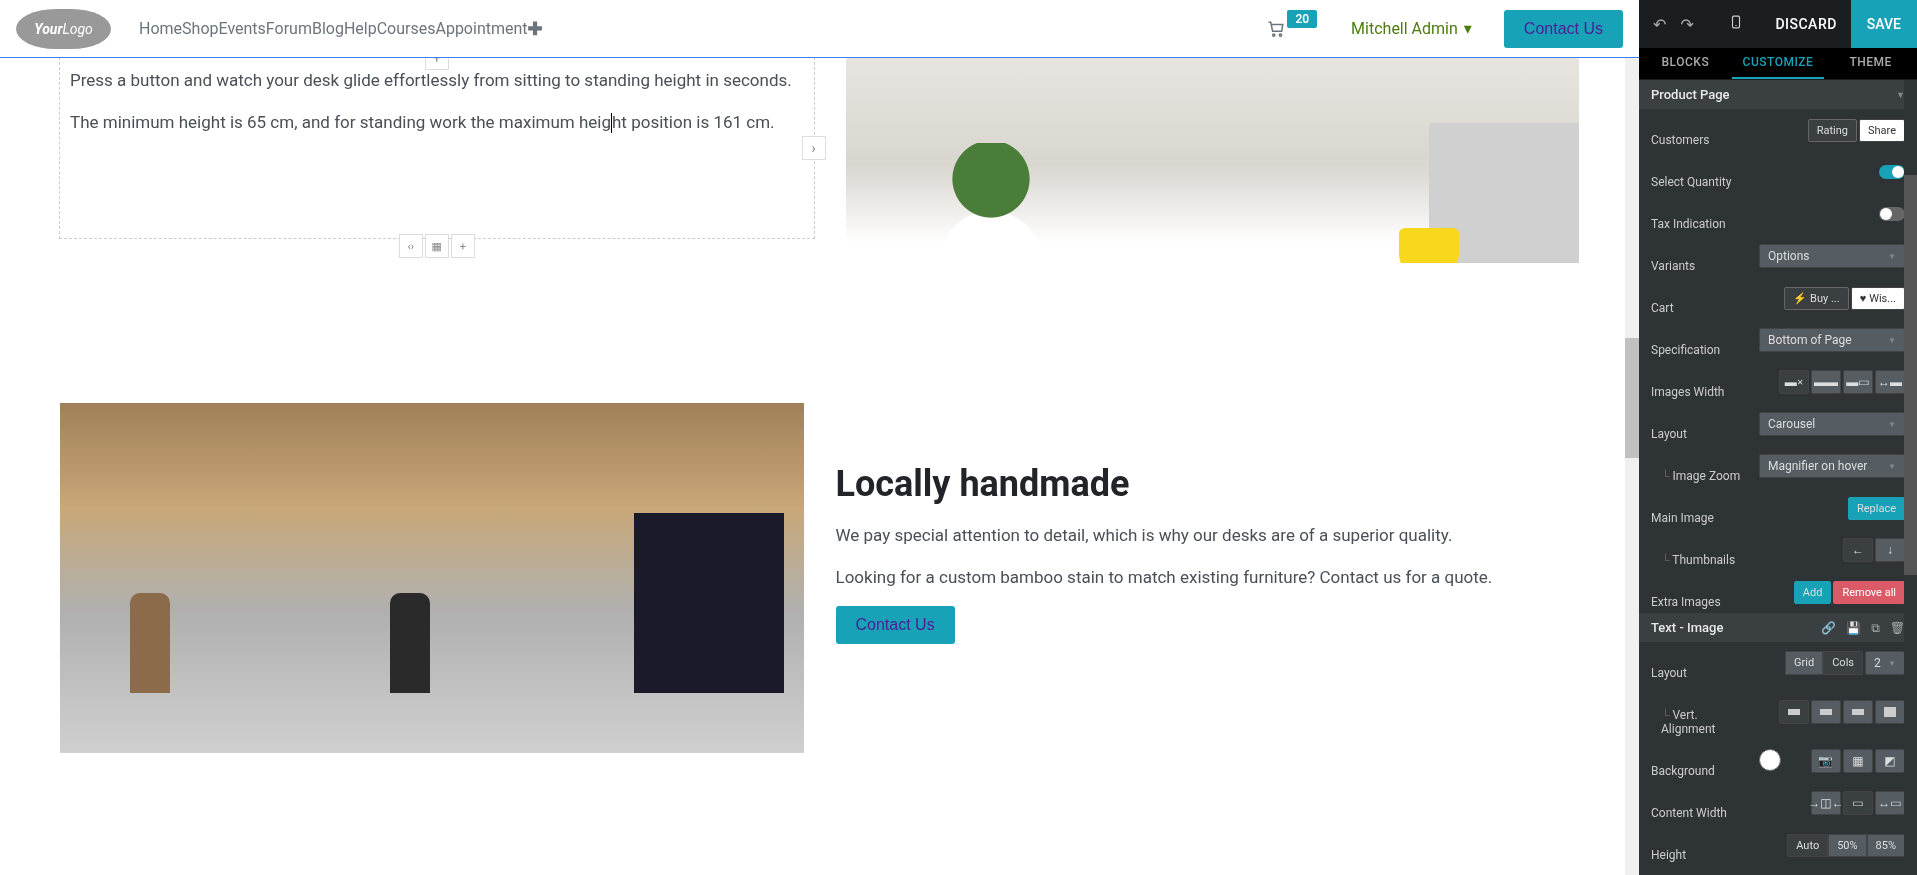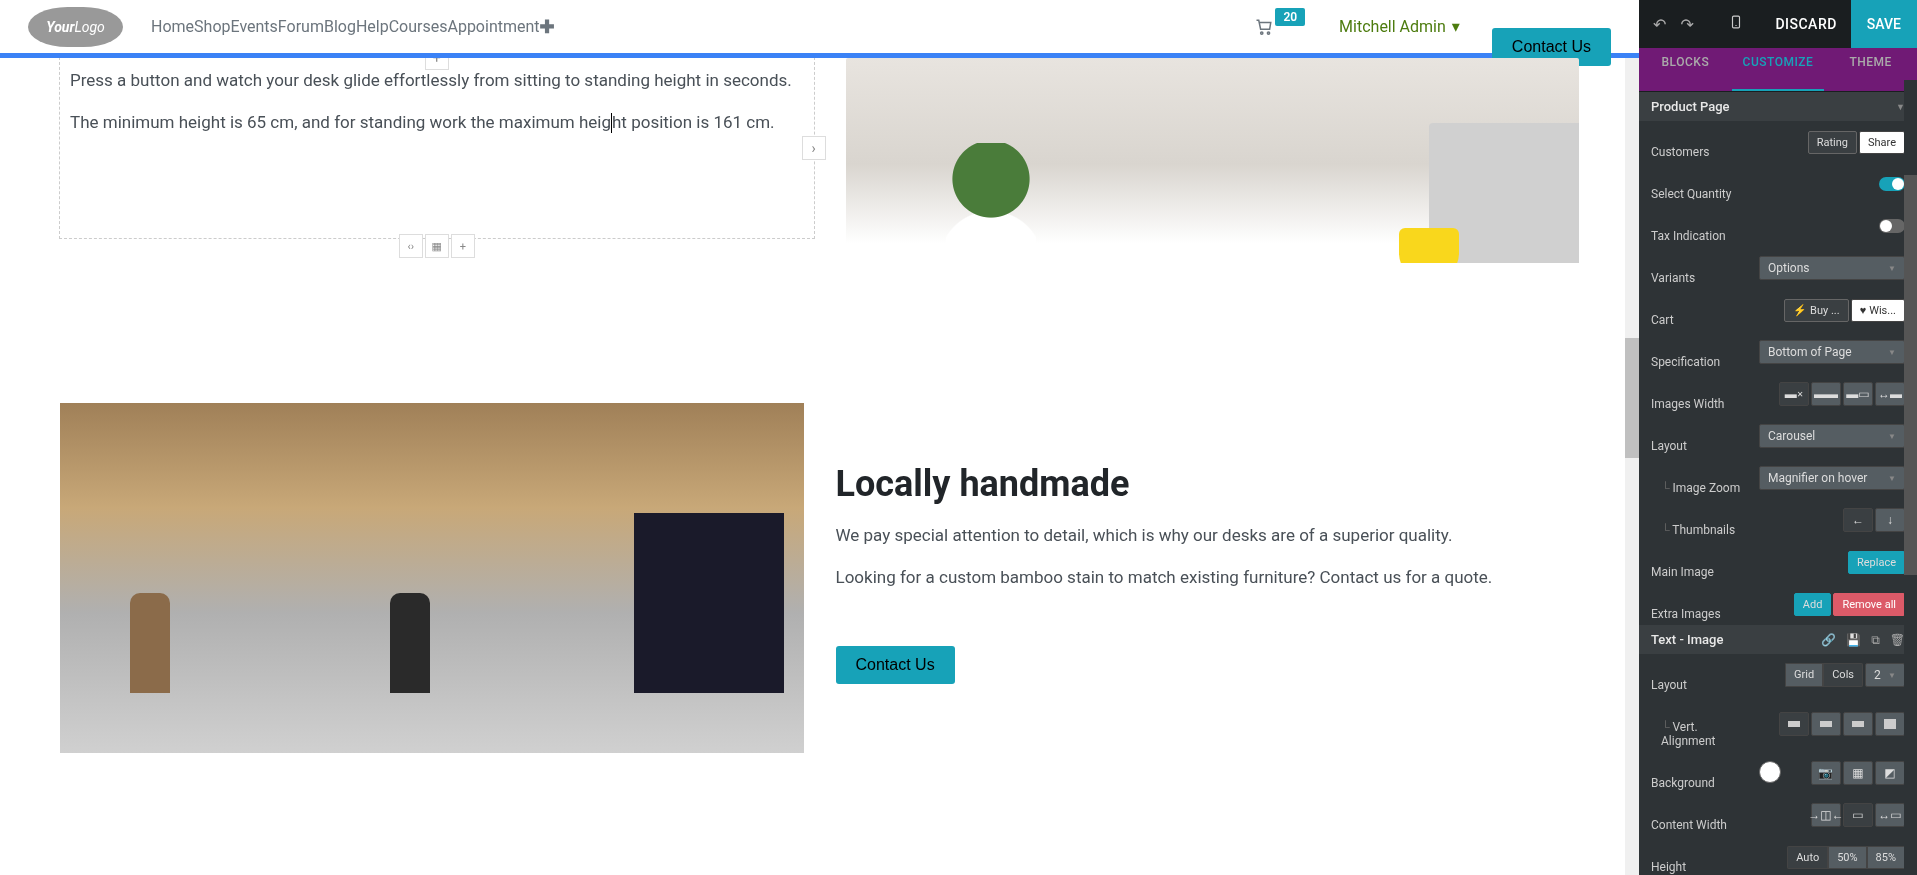--- a/index.html
+++ b/index.html
@@ -1,29 +1,29 @@
 <!DOCTYPE html>
 <html><head>
 <meta charset="utf-8">
 <style>
 * { margin: 0; padding: 0; box-sizing: border-box; }
 body { font-family: -apple-system, BlinkMacSystemFont, "Segoe UI", Roboto, sans-serif; background: #fff; color: #212529; overflow: hidden; }
 .app { display: flex; width: 1917px; height: 875px; position: relative; }
 .main-area { flex: 1; display: flex; flex-direction: column; overflow: hidden; position: relative; }
-.topbar { display: flex; align-items: center; padding: 0 28px; height: 58px; border-bottom: 5px solid #3b82f6; background: #fff; }
+.topbar { display: flex; align-items: center; padding: 0 16px; height: 58px; border-bottom: 1px solid #3b82f6; background: #fff; }
 .logo { width: 95px; height: 40px; background: #999; border-radius: 50%/60%; display: flex; align-items: center; justify-content: center; color: #fff; font-size: 14px; font-style: italic; margin-right: 28px; }
 .logo .bold { font-weight: 700; }
 .nav-links { display: flex; align-items: center; }
 .nav-link { color: #6c757d; font-size: 16px; text-decoration: none; cursor: pointer; }
 .plus-icon { color: #6c757d; font-size: 18px; font-weight: bold; }
 .nav-right { margin-left: auto; display: flex; align-items: center; gap: 32px; }
 .cart { display: flex; align-items: center; gap: 4px; color: #6c757d; }
 .cart-badge { background: #17a2b8; color: #fff; border-radius: 2px; padding: 2px 8px; font-size: 12px; font-weight: 600; position: relative; top: -10px; left: -2px; }
 .user-menu { color: #4d7c0f; font-size: 16px; display: flex; align-items: center; gap: 6px; }
-.btn-primary { background: #17a2b8; color: #000000; border: none; padding: 10px 20px; border-radius: 3px; font-size: 16px; cursor: pointer; margin-top: 40px; }
+.btn-primary { background: #17a2b8; color: #4c1d95; border: none; padding: 10px 20px; border-radius: 3px; font-size: 16px; cursor: pointer; }
 .content { flex: 1; overflow-y: auto; padding: 0; position: relative; }
 .content-inner { padding: 0 60px; }
 .section-row { display: flex; gap: 32px; margin-bottom: 80px; align-items: flex-start; position: relative; }
 .text-col { flex: 1; padding-top: 0; position: relative; }
 .text-col.editing { outline: 1px dashed #ccc; padding: 10px; min-height: 180px; }
 .edit-handle { position: absolute; width: 24px; height: 24px; background: #fff; border: 1px solid #ddd; display: flex; align-items: center; justify-content: center; font-size: 14px; color: #888; }
 .edit-handle.top { top: -12px; left: 50%; transform: translateX(-50%); }
 .edit-handle.right { top: 50%; right: -12px; transform: translateY(-50%); }
 .edit-toolbar { position: absolute; bottom: -20px; left: 50%; transform: translateX(-50%); display: flex; gap: 2px; }
 .edit-toolbar .eh { width: 24px; height: 24px; background: #fff; border: 1px solid #ddd; display: flex; align-items: center; justify-content: center; font-size: 11px; color: #888; }
@@ -44,21 +44,21 @@
 
 
 .editor-panel { width: 278px; background: #2e3336; color: #e8e8e8; display: flex; flex-direction: column; font-size: 13px; }
 .editor-top { background: #1a1e20; display: flex; align-items: center; height: 48px; }
 .editor-top .history { display: flex; gap: 14px; padding: 0 14px; }
 .editor-top .hicon { color: #aaa; font-size: 16px; cursor: pointer; }
 .editor-top .spacer { flex: 1; }
 .editor-top .device-icon { color: #ccc; margin-right: 18px; font-size: 16px; }
 .editor-top .discard { color: #fff; font-size: 14px; font-weight: 500; letter-spacing: 0.5px; padding: 0 14px; cursor: pointer; }
 .editor-top .save-btn { background: #17a2b8; color: #fff; padding: 0 16px; height: 100%; display: flex; align-items: center; font-weight: 500; font-size: 14px; cursor: pointer; }
-.editor-tabs { display: flex; border-bottom: 1px solid #1a1e20; background: #701a75; height: 44px; }
+.editor-tabs { display: flex; border-bottom: 1px solid #1a1e20; background: #000000; height: 32px; }
 .editor-tabs .etab { flex: 1; text-align: center; padding: 7px 0; color: #aaa; font-size: 12px; font-weight: 500; letter-spacing: 0.5px; cursor: pointer; }
 .editor-tabs .etab.active { color: #17a2b8; border-bottom: 2px solid #17a2b8; }
 .panel-section-header { background: #3a3f42; padding: 7px 12px; font-size: 13px; font-weight: 500; display: flex; align-items: center; text-align: center; }
 .panel-section-header .shicons { margin-left: auto; display: flex; gap: 10px; color: #aaa; font-size: 12px; }
 .panel-body { flex: 1; overflow-y: auto; }
 .prop-row { display: flex; align-items: center; padding: 4px 12px; min-height: 32px; gap: 8px; }
 .prop-label { flex: 0 0 100px; color: #ccc; font-size: 12px; margin-top: 20px; }
 .prop-label.sub { padding-left: 10px; }
 .prop-label.sub::before { content: "└ "; color: #666; }
 .prop-control { flex: 1; display: flex; gap: 2px; justify-content: flex-end; }
@@ -273,31 +273,31 @@
       <div class="prop-row">
         <div class="prop-label sub">Image Zoom</div>
         <div class="prop-control">
             <div class="pc-select">
               <span>Magnifier on hover</span>
               <span class="caret">▼</span>
             </div>
           </div>
       </div>
       <div class="prop-row">
+        <div class="prop-label">Main Image</div>
+        <div class="prop-control">
+            <div class="pc-btn teal">Replace</div>
+          </div>
+      </div>
+      <div class="prop-row">
         <div class="prop-label sub">Thumbnails</div>
         <div class="prop-control">
           <div class="icon-btn" style="background:#3a3f42;">←</div>
           <div class="icon-btn">↓</div>
         </div>
-      </div>
-      <div class="prop-row">
-        <div class="prop-label">Main Image</div>
-        <div class="prop-control">
-            <div class="pc-btn teal">Replace</div>
-          </div>
       </div>
       <div class="prop-row">
         <div class="prop-label">Extra Images</div>
         <div class="prop-control">
           <div class="pc-btn teal">Add</div>
           <div class="pc-btn danger">Remove all</div>
         </div>
       </div>
 
       <div class="panel-section-header">

